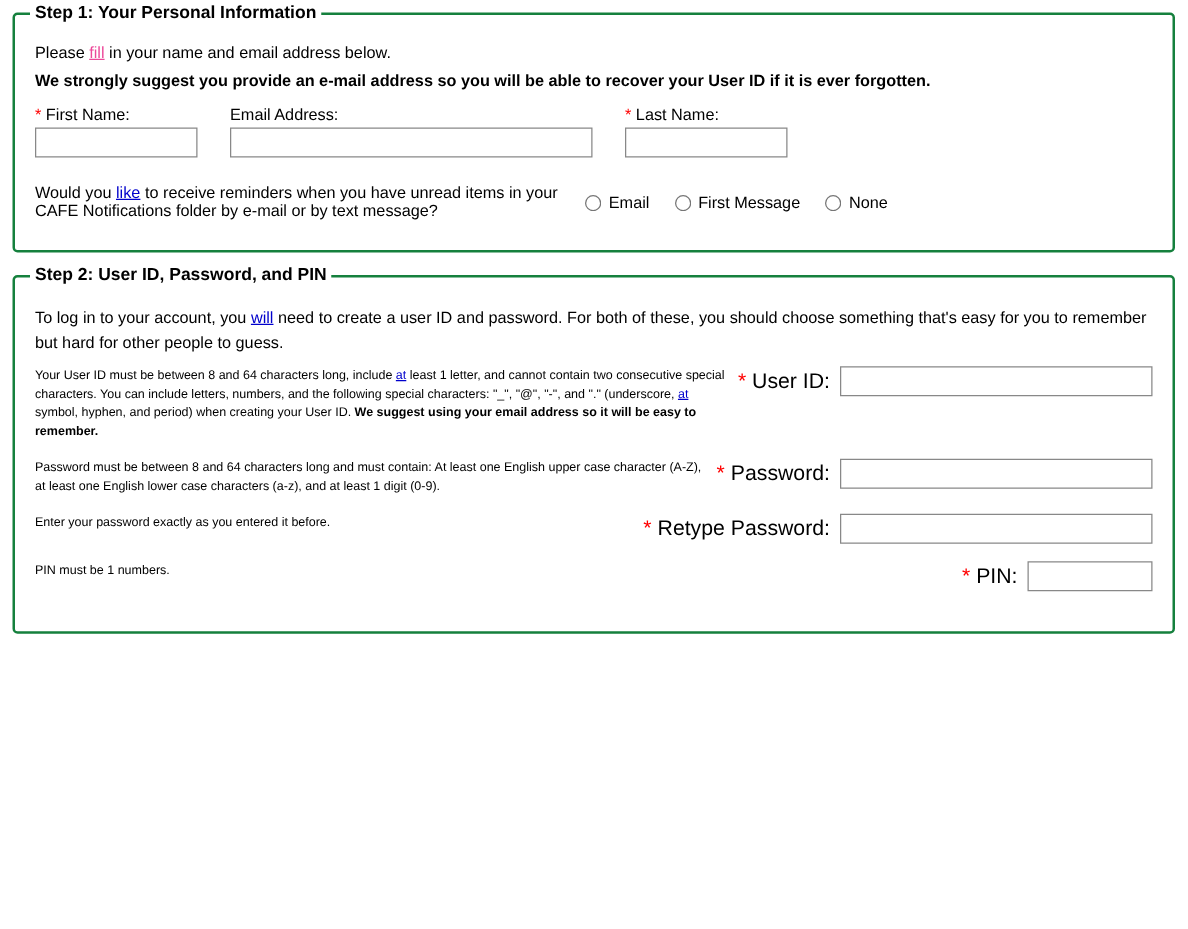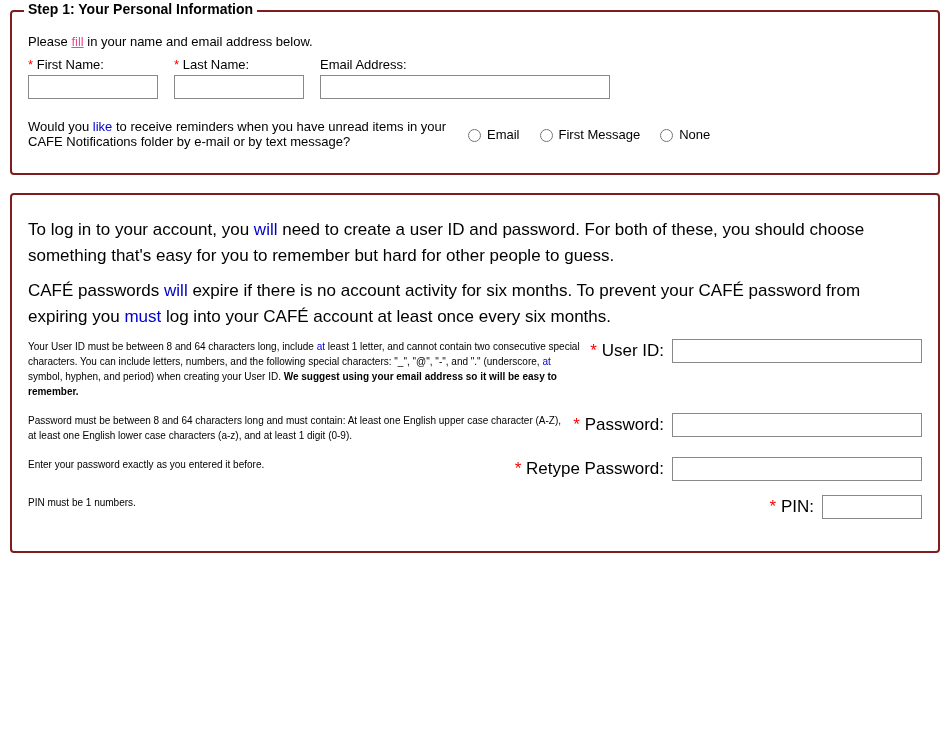--- a/index.html
+++ b/index.html
@@ -4,21 +4,21 @@
   <style>
     * { box-sizing: border-box; margin: 0; padding: 0; }
     body {
       font-family: Arial, sans-serif;
       font-size: 13px;
       background: #fff;
       color: #000;
       padding: 10px;
     }
     .section {
-      border: 2px solid #7f1d1d;
+      border: 2px solid #15803d;
       border-radius: 4px;
       margin-bottom: 18px;
       padding: 14px 16px 18px 16px;
       position: relative;
     }
     .section-title {
       position: absolute;
       top: -11px;
       left: 12px;
       background: #fff;
@@ -38,21 +38,21 @@
       color: #ec4899;
       text-decoration: underline;
     }
     .strong-note {
       font-weight: bold;
       font-size: 13px;
       margin-bottom: 12px;
     }
     .fields-row {
       display: flex;
-      gap: 16px;
+      gap: 26px;
       margin-bottom: 14px;
       align-items: flex-start;
     }
     .field-group {
       display: flex;
       flex-direction: column;
       gap: 3px;
     }
     .field-group label {
       font-size: 13px;
@@ -88,21 +88,21 @@
       gap: 6px;
       font-size: 13px;
     }
     .radio-group input[type="radio"] {
       margin: 0;
     }
 
     
     .step2-body p {
       margin-bottom: 10px;
-      font-size: 17px;
+      font-size: 13px;
       line-height: 1.5;
     }
     .step2-body .bold-note {
       font-weight: bold;
     }
     .form-row {
       display: flex;
       align-items: flex-start;
       margin-bottom: 14px;
       gap: 10px;
@@ -132,49 +132,51 @@
       padding: 3px 4px;
       font-size: 13px;
       height: 24px;
       width: 250px;
     }
     .pin-input {
       width: 100px !important;
     }
     .inline-link {
       color: #0000cc;
+      text-decoration: underline;
     }
   </style>
 </head>
 <body>
 
 <div class="section">
   <div class="section-title">Step 1: Your Personal Information</div>
   <div class="section-body">
     <p class="intro-text">
       Please <span class="highlight">fill</span> in your name and email address below.
     </p>
+    <p class="strong-note">We strongly suggest you provide an e-mail address so you will be able to recover your User ID if it is ever forgotten.</p>
 
     <div class="fields-row">
       <div class="field-group">
         <label>
           <span class="required">*</span> <span>First Name:</span>
         </label>
         <input type="text" class="fn-field" style="">
-      </div>
-      <div class="field-group">
-        <label>
-          <span class="required">*</span> <span>Last Name:</span>
-        </label>
-        <input type="text" class="ln-field" style="">
       </div>
       <div class="field-group">
         <label>Email Address:</label>
         <input type="text" class="email-field" style="">
       </div>
+      <div class="field-group">
+        <label>
+          <span class="required">*</span> <span>Last Name:</span>
+        </label>
+        <input type="text" class="ln-field" style="">
+      </div>
     </div>
 
     <div class="reminder-row">
       <div class="reminder-text">
         Would you <span class="inline-link">like</span> to receive reminders when you have unread items in your CAFE Notifications folder by e-mail or by text message?
       </div>
       <div class="radio-group">
         <input type="radio" name="reminder" value="email" style="">
         <span>Email</span>
       </div>
@@ -184,27 +186,25 @@
       </div>
       <div class="radio-group">
         <input type="radio" name="reminder" value="none" style="">
         <span>None</span>
       </div>
     </div>
   </div>
 </div>
 
 <div class="section step2-body">
+  <div class="section-title">Step 2: User ID, Password, and PIN</div>
   <div class="section-body">
     <p>
       To log in to your account, you <span class="inline-link">will</span> need to create a user ID and password. For both of these, you should choose something that's easy for you to remember but hard for other people to guess.
     </p>
-    <p>
-      CAFÉ passwords <span class="inline-link">will</span> expire if there is no account activity for six months. To prevent your CAFÉ password from expiring you <span class="inline-link">must</span> log into your CAFÉ account at least once every six months.
-    </p>
 
     <div class="form-row">
       <div class="form-row-left">
         Your User ID must be between 8 and 64 characters long, include <span class="inline-link">at</span> least 1 letter, and cannot contain two consecutive special characters. You can include letters, numbers, and the following special characters: "_", "@", "-", and "." (underscore, <span class="inline-link">at</span> symbol, hyphen, and period) when creating your User ID. <strong>We suggest using your email address so it will be easy to remember.</strong>
       </div>
       <div class="form-row-right">
         <label>
           <span class="required">*</span> User ID:
         </label>
         <input type="text" style="">

